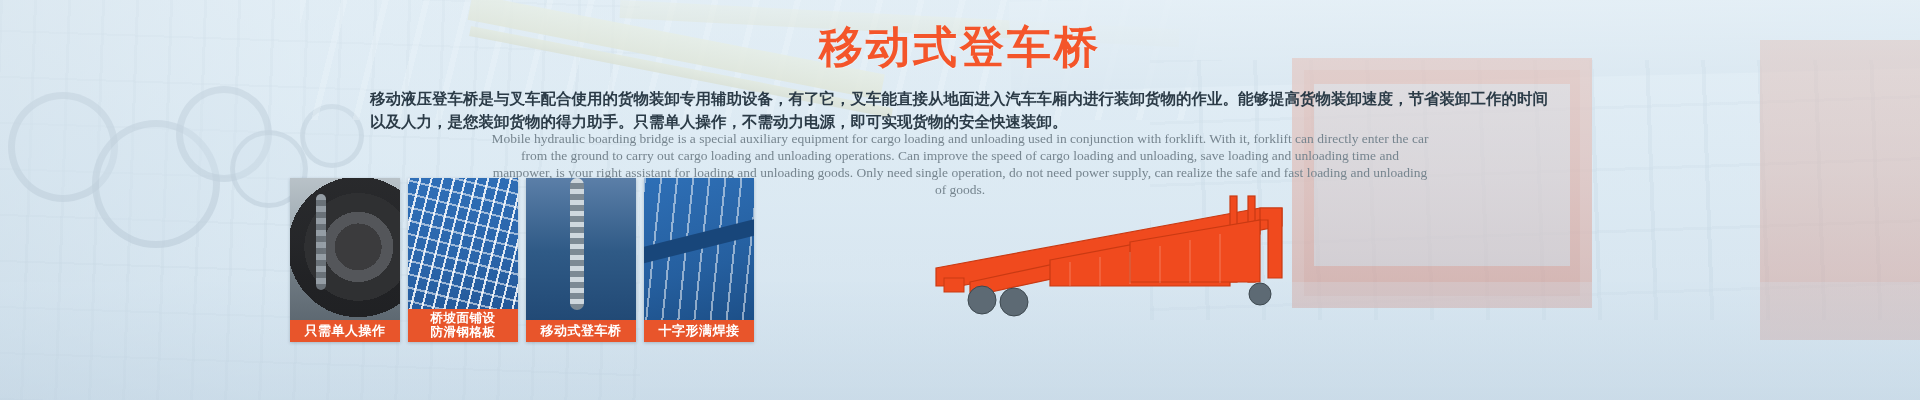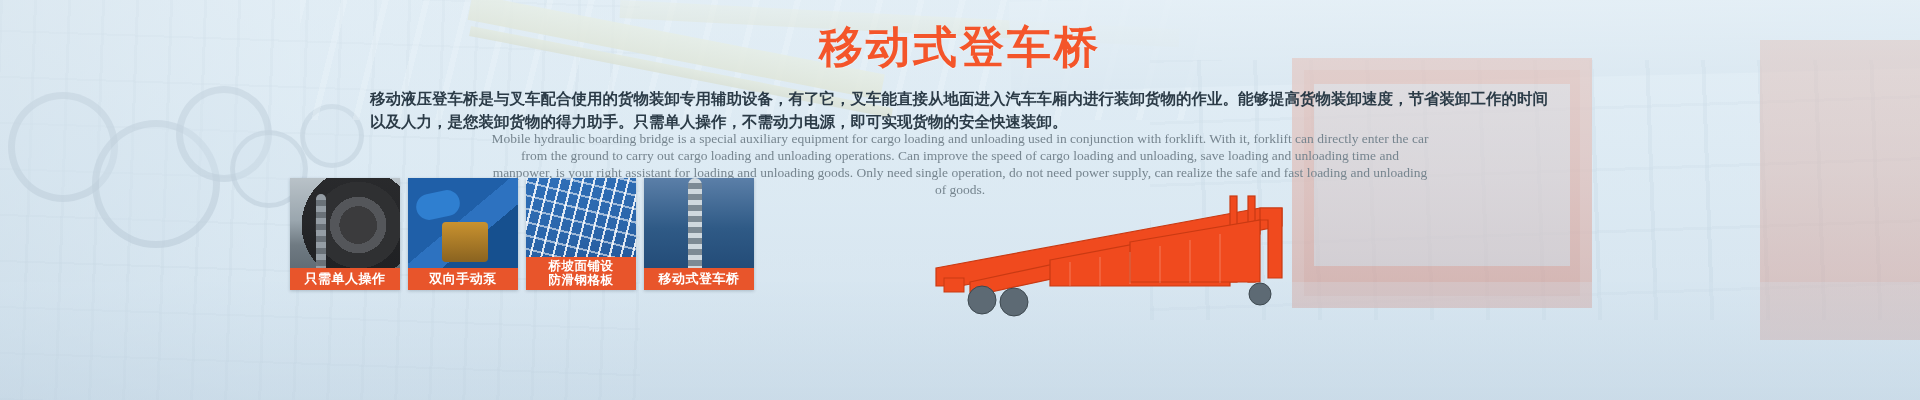--- a/index.html
+++ b/index.html
@@ -121,21 +121,21 @@
   .para-en {
     position:absolute; left:50%; transform:translateX(-50%); top:130px;
     width:940px; text-align:center;
     font-family:"Liberation Serif", serif;
     font-size:13.5px; line-height:17px; color:#76858f;
   }
 
   
   .thumbs { position:absolute; left:290px; top:178px; display:flex; gap:8px; }
   .thumb {
-    position:relative; width:110px; height:112px; overflow:hidden;
+    position:relative; width:110px; height:164px; overflow:hidden;
     background:#7f98ad;
     box-shadow:0 1px 3px rgba(40,60,80,.25);
   }
   .thumb .photo { position:absolute; inset:0; }
   .thumb .cap {
     position:absolute; left:0; right:0; bottom:0;
     background:#e8552b;
     color:#fff; font-family:"DejaVu Sans","Liberation Sans", sans-serif;
     font-size:13px; font-weight:700; letter-spacing:.5px;
     text-align:center; padding:3px 2px 4px; line-height:15px;
@@ -261,35 +261,35 @@
   <div class="para-cn">移动液压登车桥是与叉车配合使用的货物装卸专用辅助设备，有了它，叉车能直接从地面进入汽车车厢内进行装卸货物的作业。能够提高货物装卸速度，节省装卸工作的时间以及人力，是您装卸货物的得力助手。只需单人操作，不需动力电源，即可实现货物的安全快速装卸。</div>
   <div class="para-en">Mobile hydraulic boarding bridge is a special auxiliary equipment for cargo loading and unloading used in conjunction with forklift. With it, forklift can directly enter the car from the ground to carry out cargo loading and unloading operations. Can improve the speed of cargo loading and unloading, save loading and unloading time and manpower, is your right assistant for loading and unloading goods. Only need single operation, do not need power supply, can realize the safe and fast loading and unloading of goods.</div>
 
   <div class="thumbs">
 
     <div class="thumb">
       <div class="photo ph-tire"></div>
       <div class="cap">只需单人操作</div>
     </div>
 
-    <div class="thumb">
-      <div class="photo ph-pump"></div>
-      <div class="cap">双向手动泵</div>
-    </div>
 
     <div class="thumb">
       <div class="photo ph-grate"></div>
       <div class="cap two">
         <div>桥坡面铺设</div>
         <div>防滑钢格板</div>
       </div>
     </div>
 
 
     <div class="thumb">
       <div class="photo ph-chain"></div>
       <div class="cap">移动式登车桥</div>
     </div>
 
+    <div class="thumb">
+      <div class="photo ph-weld"></div>
+      <div class="cap">十字形满焊接</div>
+    </div>
 
   </div>
 
 </div>
 
 </body></html>

